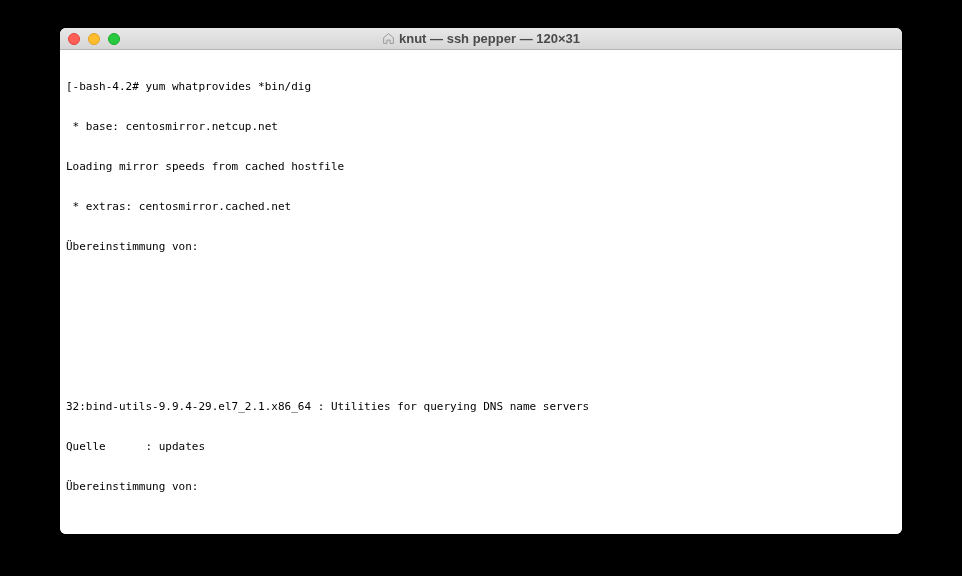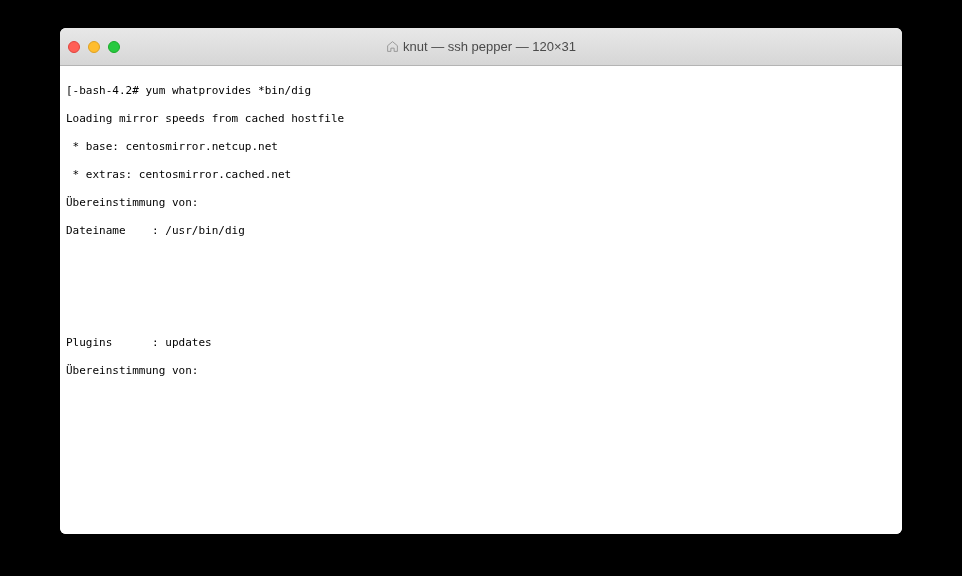--- a/index.html
+++ b/index.html
@@ -20,27 +20,28 @@
       width: 842px;
       height: 506px;
       background: #fff;
       border-radius: 6px;
       overflow: hidden;
       box-shadow: 0 10px 40px rgba(0,0,0,0.5);
       display: flex;
       flex-direction: column;
     }
     .titlebar {
-      height: 38px;
+      height: 22px;
       background: linear-gradient(to bottom, #e8e8e8, #d6d6d6);
       border-bottom: 1px solid #b4b4b4;
       display: flex;
       align-items: center;
       position: relative;
       padding: 8px 8px;
+      font-weight: bold;
     }
     .traffic-lights {
       display: flex;
       gap: 8px;
       align-items: center;
     }
     .traffic-light {
       width: 12px;
       height: 12px;
       border-radius: 50%;
@@ -78,20 +79,21 @@
       white-space: pre;
       overflow: hidden;
       position: relative;
     }
     .terminal-body::-webkit-scrollbar {
       width: 15px;
     }
     .line {
       display: block;
       min-height: 14px;
+      margin-top: 12px;
     }
   </style>
 </head>
 <body>
 
 <div class="window">
   <div class="titlebar">
     <div class="traffic-lights">
       <div class="traffic-light tl-close"></div>
       <div class="traffic-light tl-min"></div>
@@ -101,29 +103,29 @@
       <span class="home-icon">
         <svg viewBox="0 0 16 16" width="13" height="13">
           <path d="M8 2 L2 7 L2 14 L6 14 L6 10 L10 10 L10 14 L14 14 L14 7 Z" fill="none" stroke="#8a8a8a" stroke-width="1"></path>
         </svg>
       </span>
       <span>knut — ssh pepper — 120×31</span>
     </div>
   </div>
   <div class="terminal-body">
 <span class="line">[-bash-4.2# yum whatprovides *bin/dig</span>
+<span class="line"> * base: centosmirror.netcup.net</span>
 <span class="line">Loading mirror speeds from cached hostfile</span>
-<span class="line"> * base: centosmirror.netcup.net</span>
 <span class="line"> * extras: centosmirror.cached.net</span>
 <span class="line">Übereinstimmung von:</span>
-<span class="line">Dateiname    : /usr/bin/dig</span>
 <span class="line"></span>
 <span class="line"></span>
 <span class="line"></span>
-<span class="line">Plugins      : updates</span>
+<span class="line">32:bind-utils-9.9.4-29.el7_2.1.x86_64 : Utilities for querying DNS name servers</span>
+<span class="line">Quelle      : updates</span>
 <span class="line">Übereinstimmung von:</span>
 
 
 
 
 
 
 
 
 

